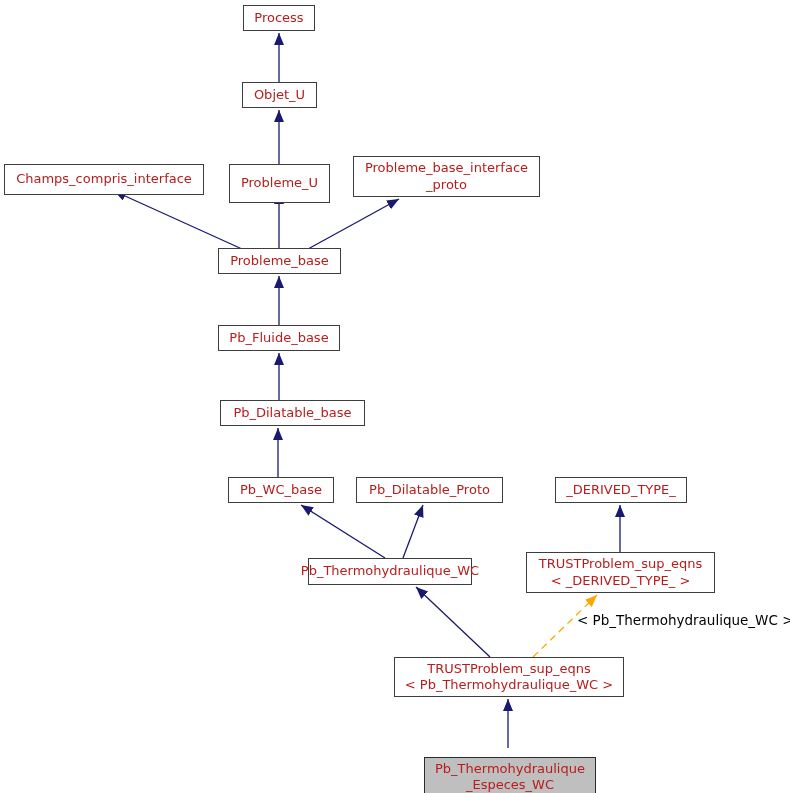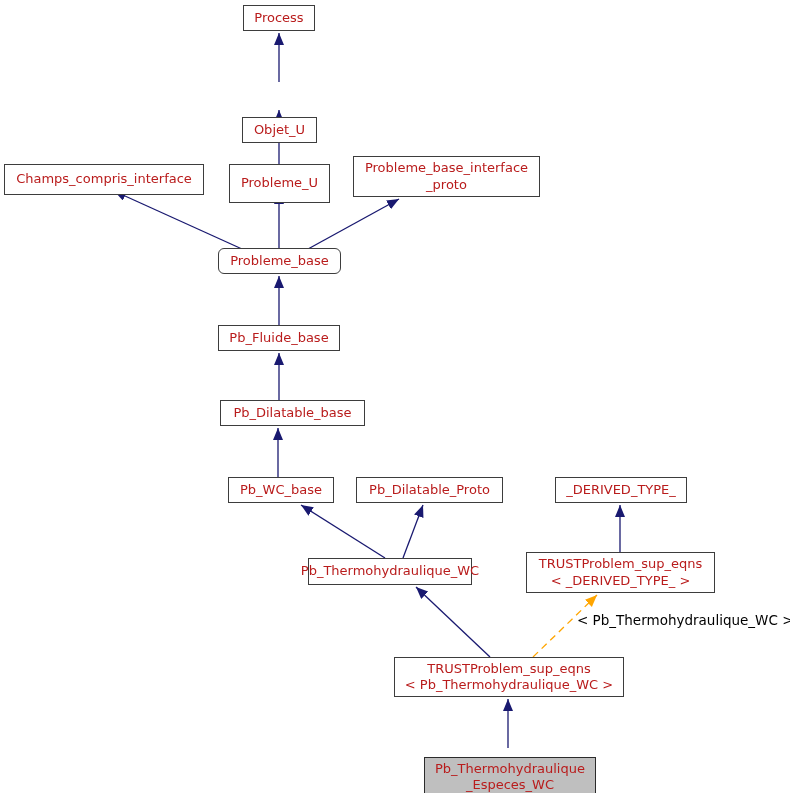--- a/index.html
+++ b/index.html
@@ -73,34 +73,34 @@
       <line x1="620" y1="552" x2="620" y2="505" stroke="#191970" stroke-width="1.3" marker-end="url(#arrowhead-inheritance)"></line>
       <line x1="490" y1="657" x2="416" y2="587" stroke="#191970" stroke-width="1.3" marker-end="url(#arrowhead-inheritance)"></line>
       <line x1="533" y1="657" x2="597" y2="595" stroke="#ffa500" stroke-width="1.3" stroke-dasharray="7,5" marker-end="url(#arrowhead-template)"></line>
       <line x1="508" y1="748" x2="508" y2="699" stroke="#191970" stroke-width="1.3" marker-end="url(#arrowhead-inheritance)"></line>
     </svg>
 
   <div class="edge-label" style="left: 577px; top: 612px;">&lt; Pb_Thermohydraulique_WC &gt;</div>
 <div class="node" style="left: 243px; top: 5px; width: 72px; height: 26px;">
       <span>Process</span>
     </div>
-    <div class="node" style="left: 242px; top: 82px; width: 75px; height: 26px; margin-top: 35px;">
+    <div class="node" style="left: 242px; top: 82px; width: 75px; height: 26px;">
       <span>Objet_U</span>
     </div>
     <div class="node" style="left: 4px; top: 164px; width: 200px; height: 31px;">
       <span>Champs_compris_interface</span>
     </div>
     <div class="node" style="left: 229px; top: 164px; width: 101px; height: 39px;">
       <span>Probleme_U</span>
     </div>
     <div class="node" style="left: 353px; top: 156px; width: 187px; height: 41px;">
       <span>Probleme_base_interface</span>
       <span>_proto</span>
     </div>
-    <div class="node" style="left: 218px; top: 248px; width: 123px; height: 26px; border-radius: 6px;">
+    <div class="node" style="left: 218px; top: 248px; width: 123px; height: 26px;">
       <span>Probleme_base</span>
     </div>
     <div class="node" style="left: 218px; top: 325px; width: 122px; height: 26px;">
       <span>Pb_Fluide_base</span>
     </div>
     <div class="node" style="left: 220px; top: 400px; width: 145px; height: 26px;">
       <span>Pb_Dilatable_base</span>
     </div>
     <div class="node" style="left: 228px; top: 477px; width: 106px; height: 26px;">
       <span>Pb_WC_base</span>

